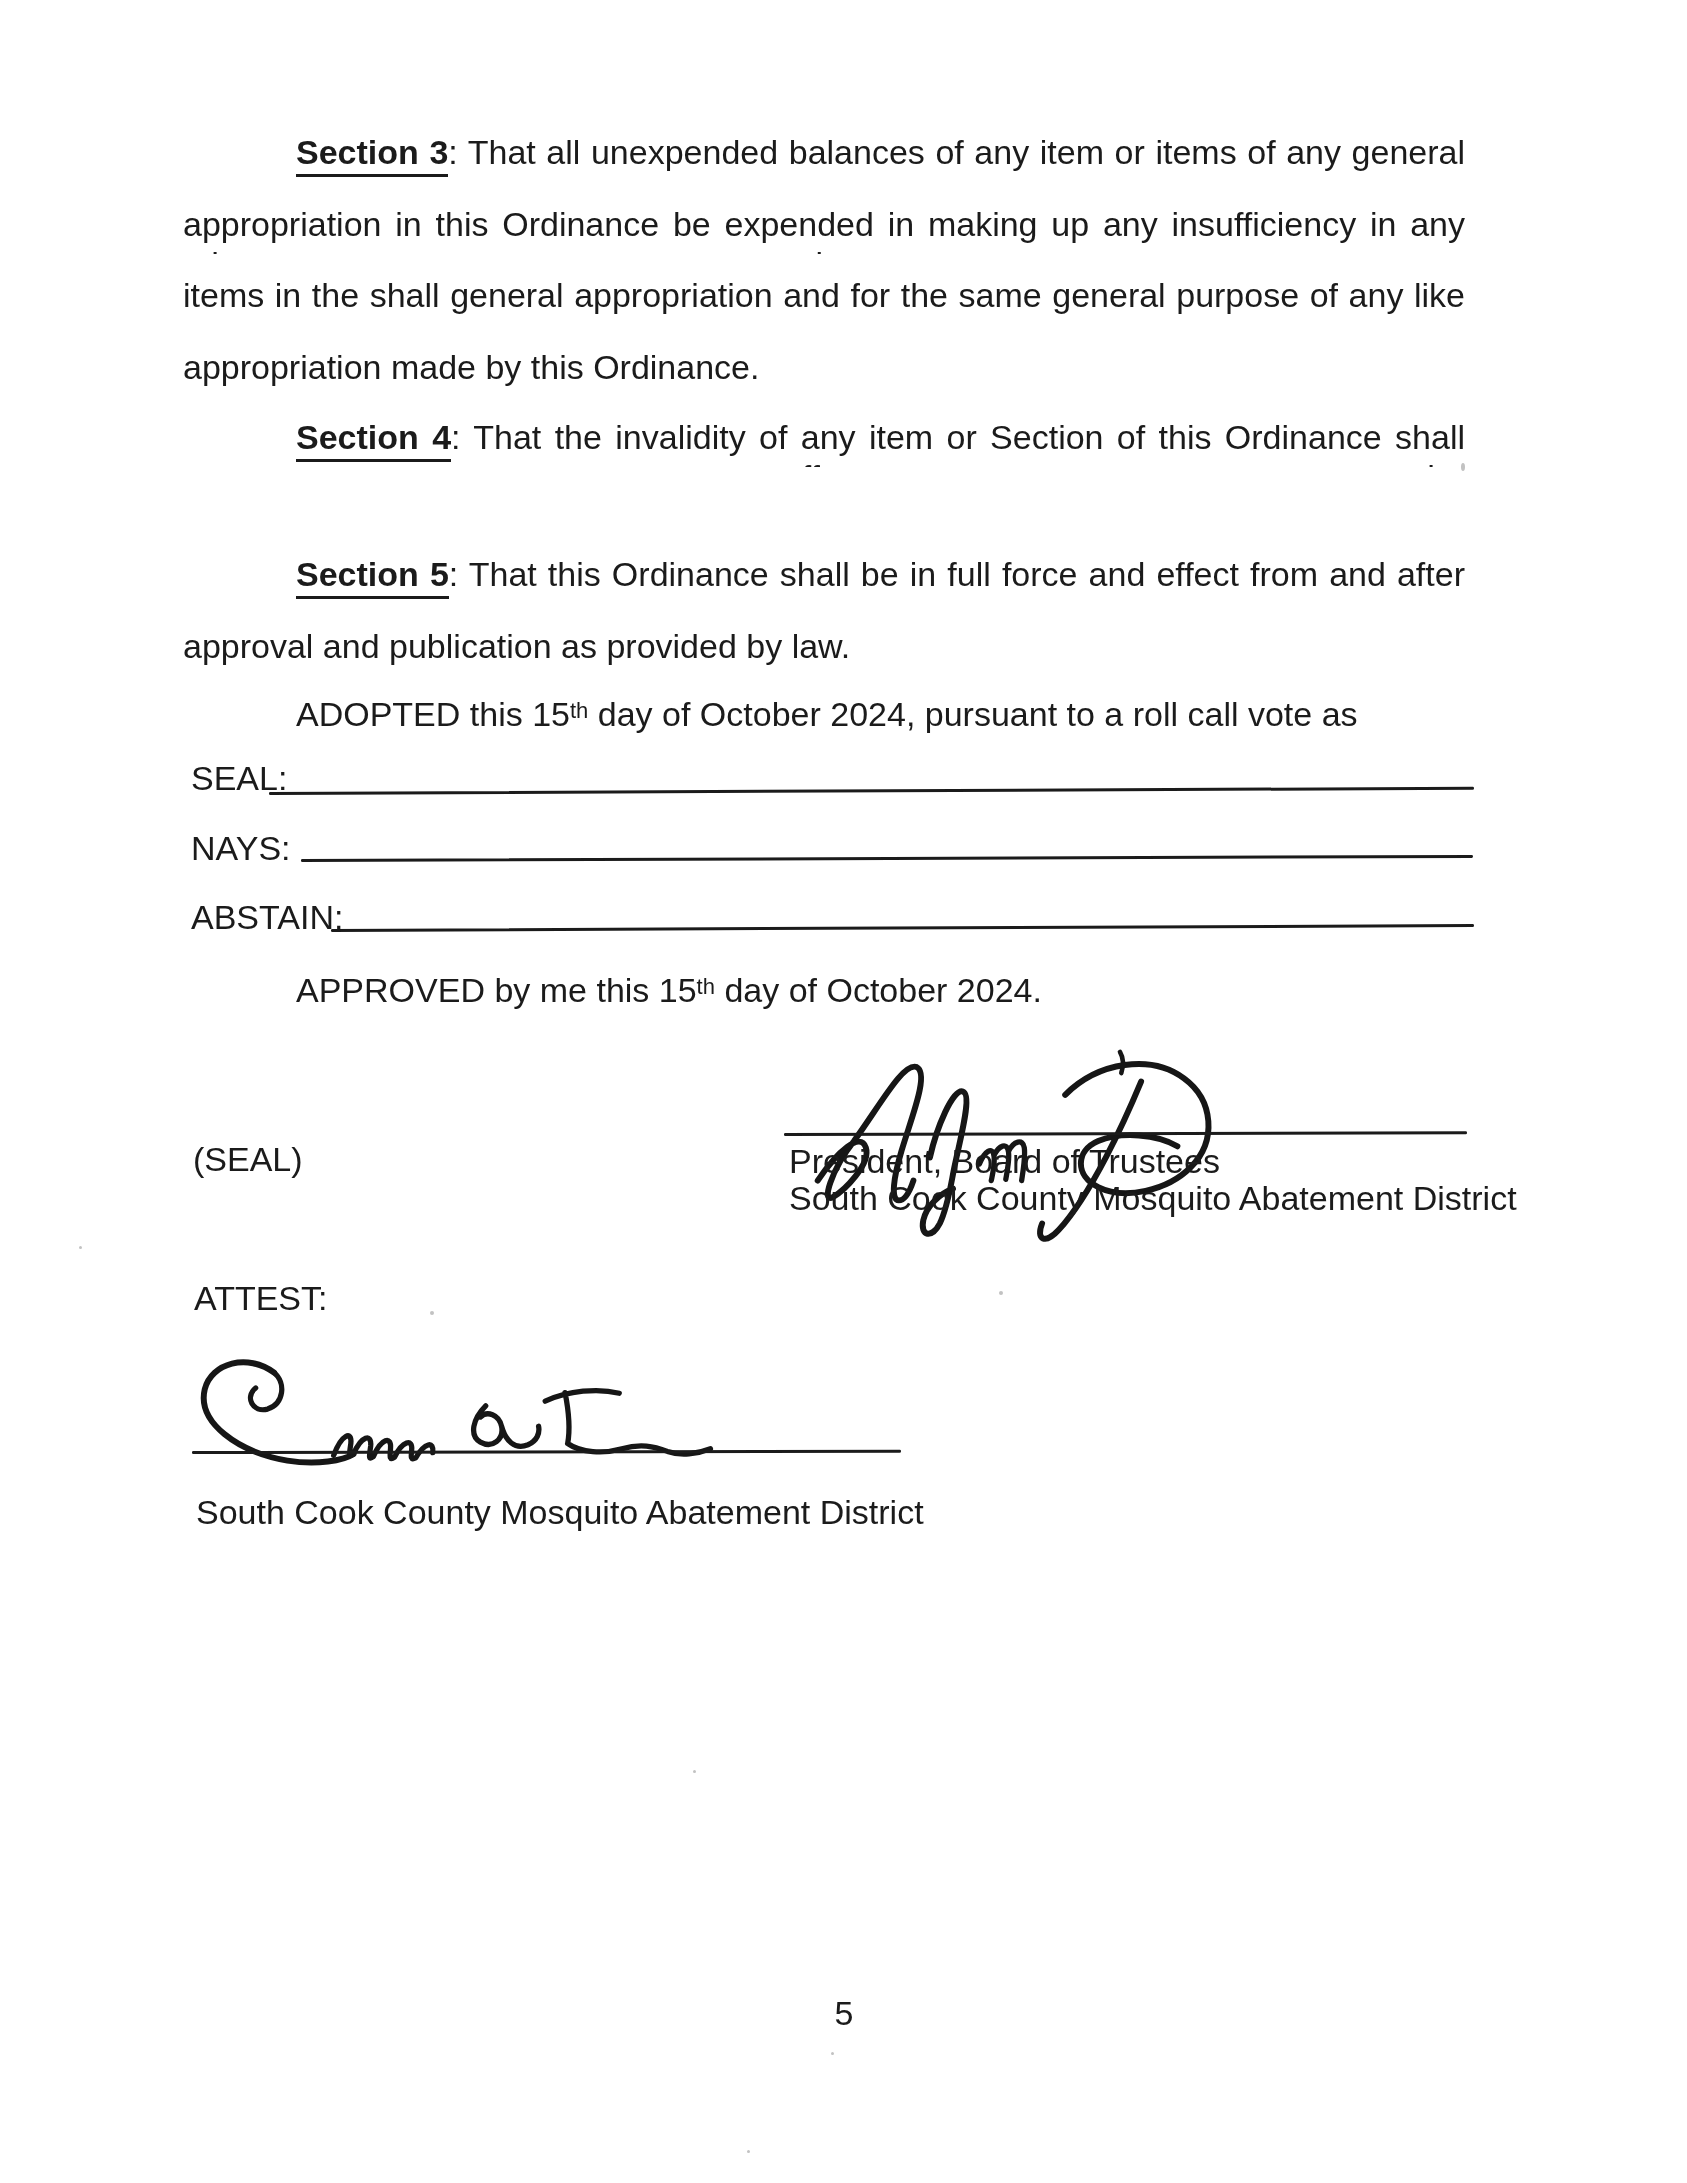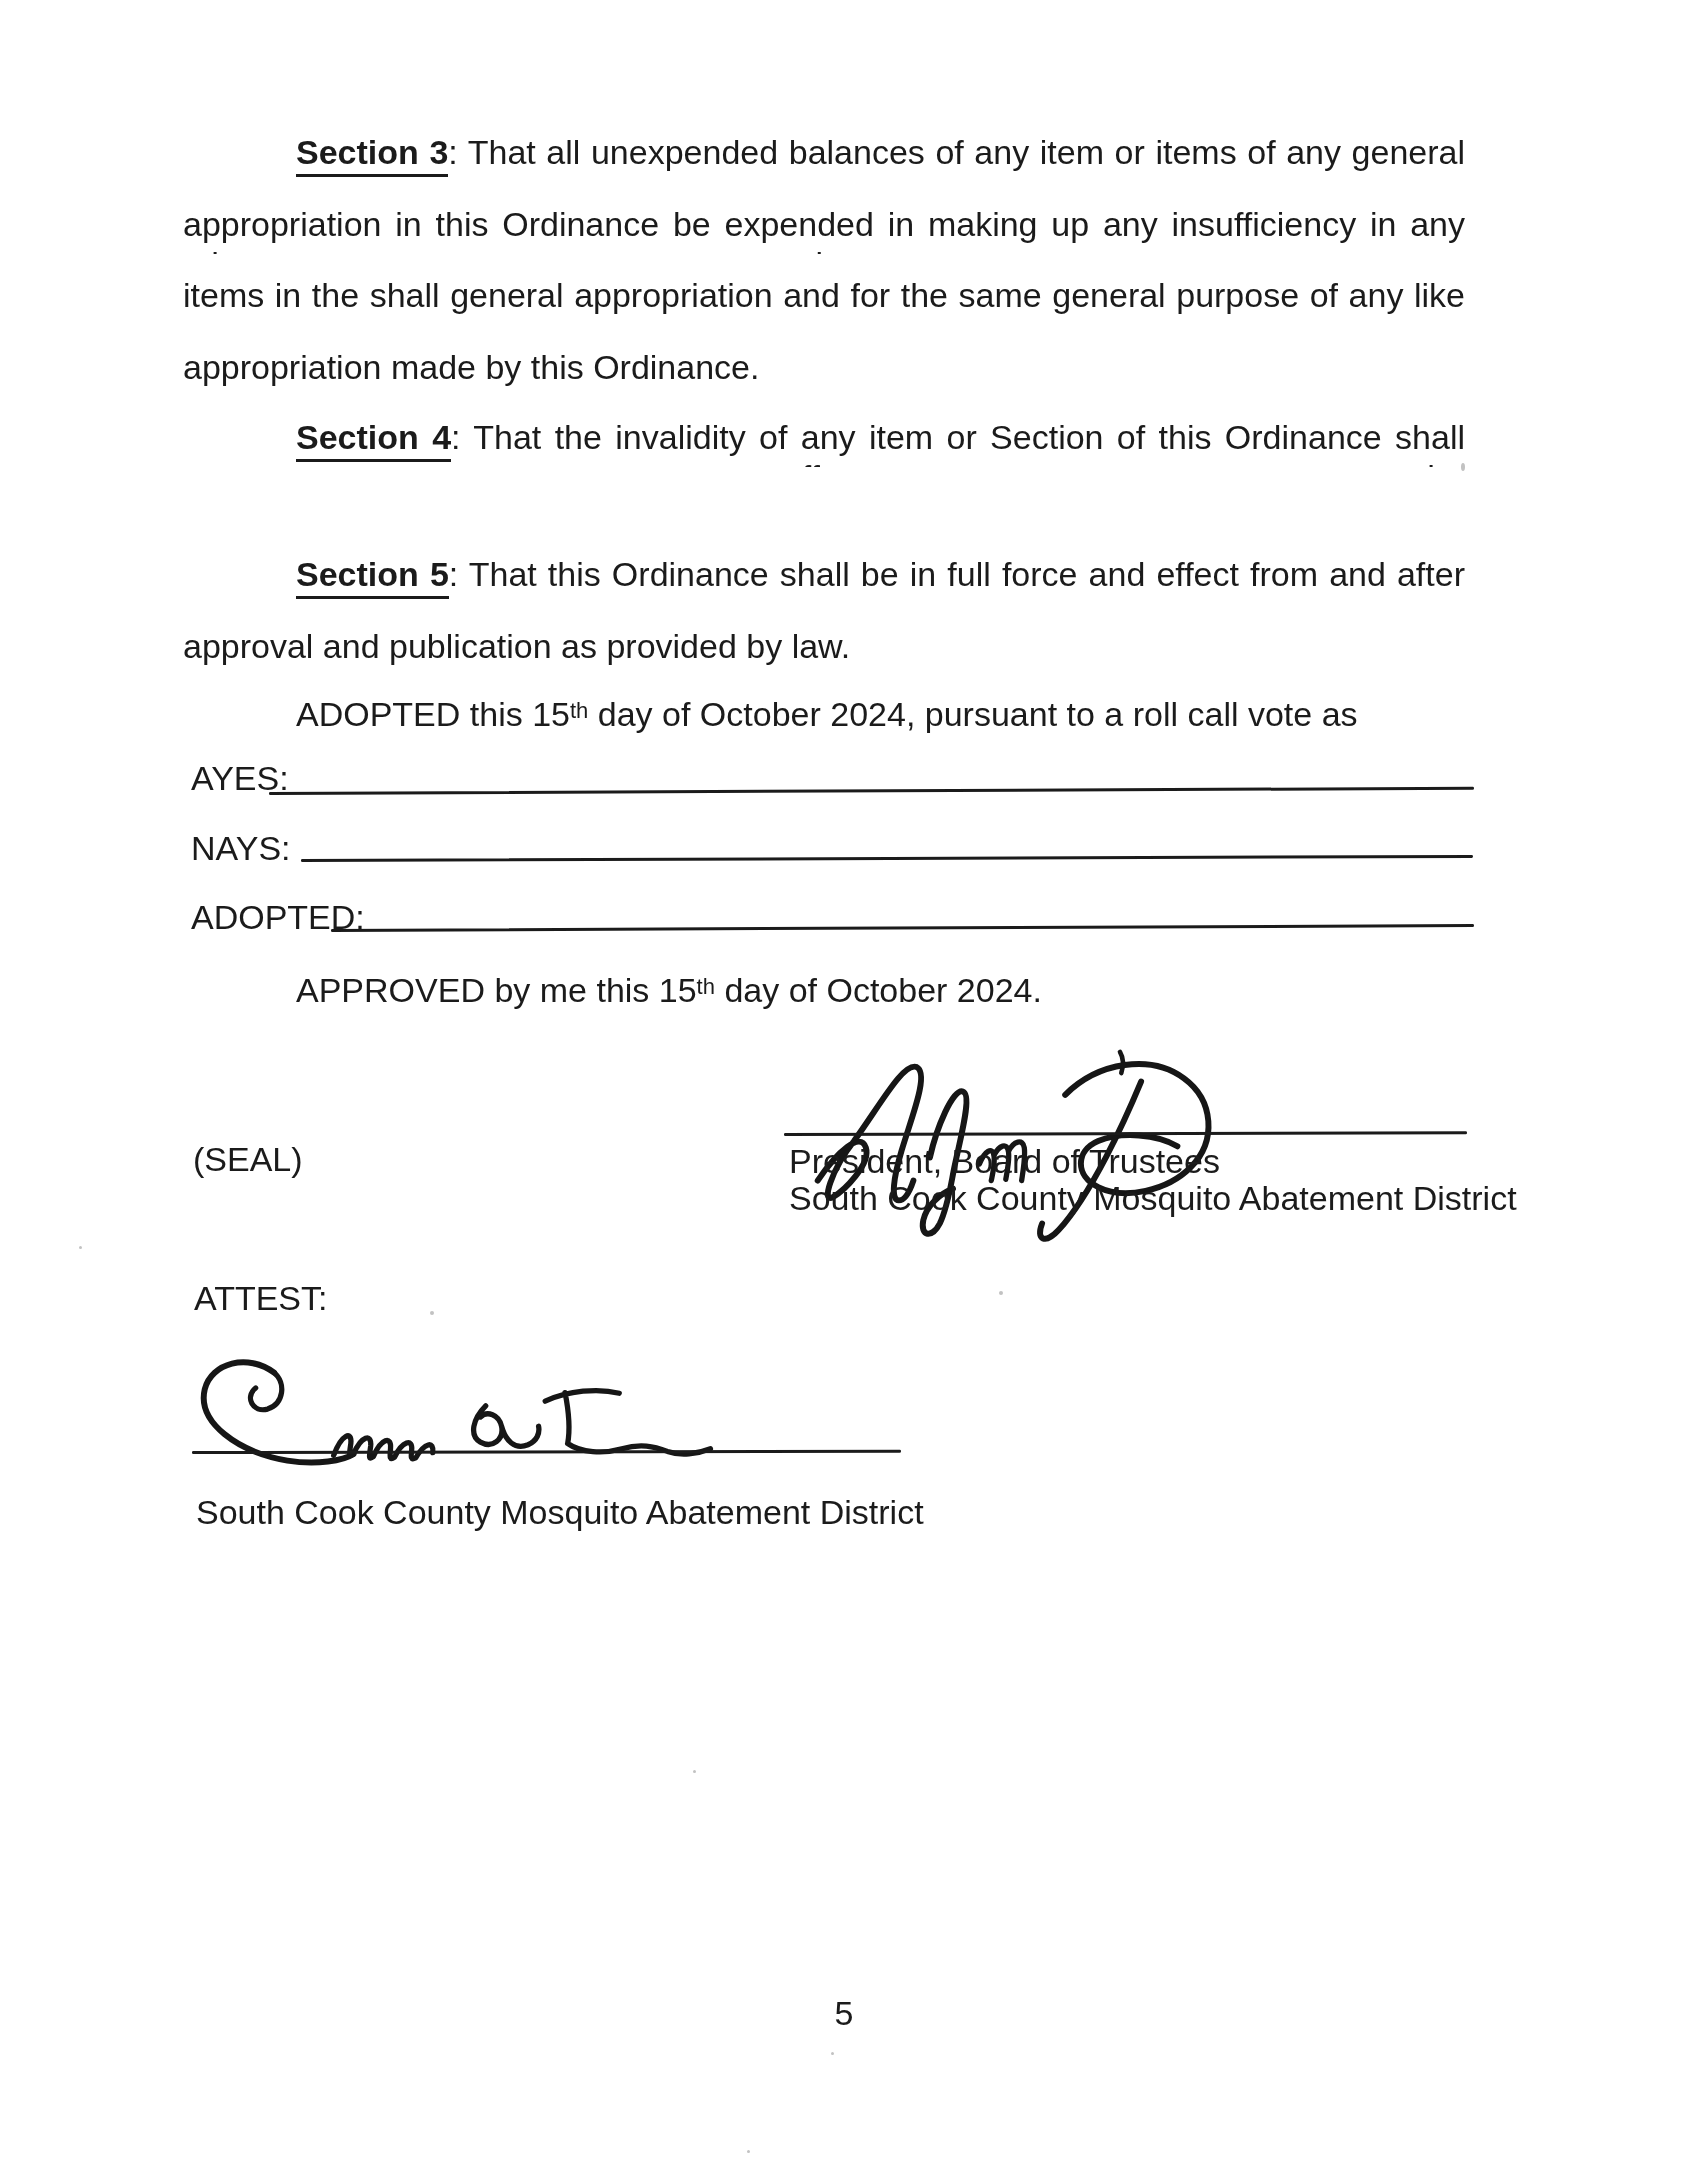--- a/index.html
+++ b/index.html
@@ -43,27 +43,27 @@
   <div class="line j" style="top:275px"><span>items in the shall general appropriation and for the same general purpose of any like</span></div>
   <div class="line" style="top:347px"><span>appropriation made by this Ordinance.</span></div>
 
   <div class="line j indent" style="top:417px"><span class="shead">Section 4</span><span>:  That the invalidity of any item or Section of this Ordinance shall not affect the</span></div>
 
   <div class="line j indent" style="top:554px"><span class="shead">Section 5</span><span>:  That this Ordinance shall be in full force and effect from and after passage,</span></div>
   <div class="line" style="top:626px"><span>approval and publication as provided by law.</span></div>
 
   <div class="line indent" style="top:691px"><span class="b">ADOPTED</span><span> this 15</span><sup class="th">th</sup><span> day of October 2024, pursuant to a roll call vote as follows:</span></div>
 
-  <div class="vlabel" style="top:758px">AYES:</div>
+  <div class="vlabel" style="top:758px">SEAL:</div>
   <div class="rule" style="left:269px;top:792px;width:1205px;transform:rotate(-0.25deg);transform-origin:left center;"></div>
 
   <div class="vlabel" style="top:828px">NAYS:</div>
   <div class="rule" style="left:301px;top:859px;width:1172px;transform:rotate(-0.2deg);transform-origin:left center;"></div>
 
-  <div class="vlabel" style="top:897px">ADOPTED:</div>
+  <div class="vlabel" style="top:897px">ABSTAIN:</div>
   <div class="rule" style="left:331px;top:929px;width:1143px;transform:rotate(-0.25deg);transform-origin:left center;"></div>
 
   <div class="line indent" style="top:967px"><span class="b">APPROVED</span><span> by me this 15</span><sup class="th">th</sup><span> day of October 2024.</span></div>
 
   <svg class="sig" style="left:781px;top:1042px" width="476" height="198" viewBox="0 0 720 300">
     <path d="M513,15 q8,14 2,32" stroke-width="7"></path>
     <path d="M55,210 C85,165 120,135 128,160 C136,185 95,225 78,235 C60,245 75,195 110,150 C150,95 185,30 205,38 C225,48 195,120 182,165 C170,205 165,240 178,240 C188,240 195,225 200,210" stroke-width="9"></path>
     <path d="M225,175 C235,130 260,70 275,75 C290,80 270,150 262,190 C256,220 252,250 240,275 C228,298 210,295 215,270 C220,248 240,230 260,222" stroke-width="9"></path>
     <path d="M300,185 C308,165 320,158 322,172 C324,184 320,200 318,210 M322,172 C330,156 342,152 344,166 C346,178 342,196 340,208 M344,166 C352,150 366,146 368,160 C370,174 366,196 364,210" stroke-width="8"></path>
     <path d="M430,80 C480,30 560,18 610,55 C655,88 660,150 620,190 C585,225 520,240 480,220 C445,203 445,165 480,150 C515,135 570,140 600,158" stroke-width="9"></path>

